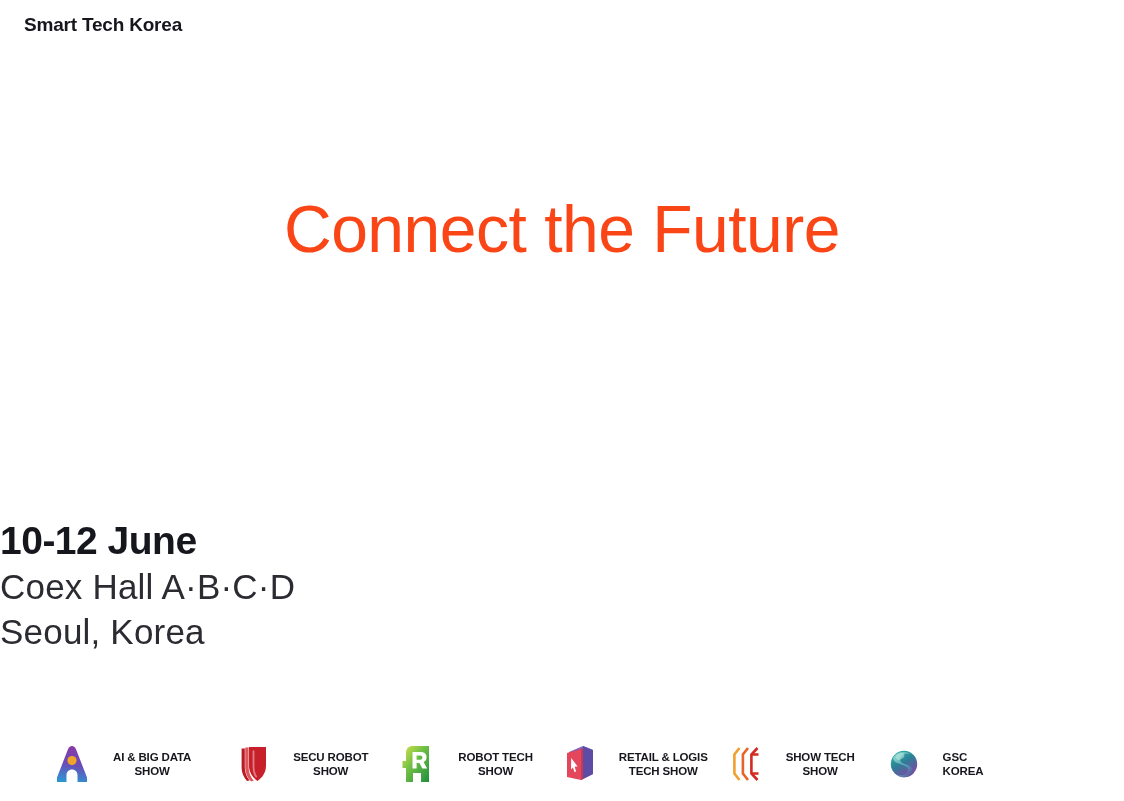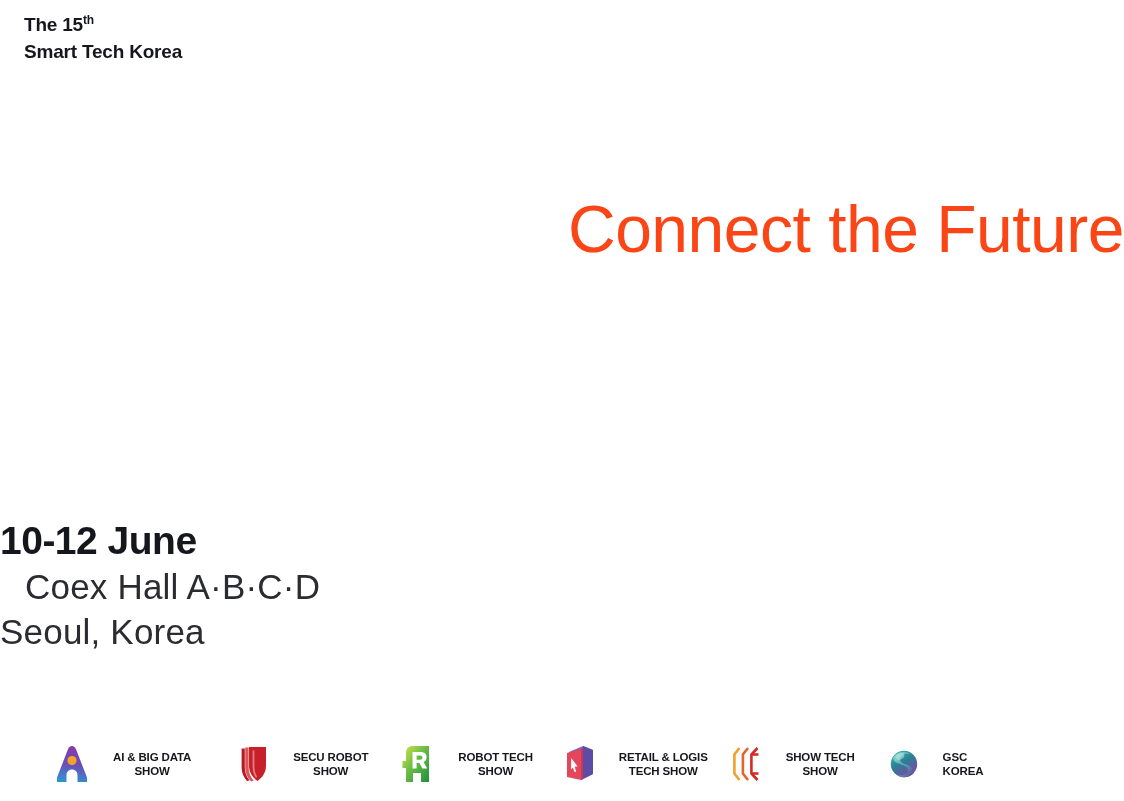--- a/index.html
+++ b/index.html
@@ -39,21 +39,21 @@
   }
   #edition-line1 { display: block; white-space: nowrap; }
   #edition-line2 { display: block; white-space: nowrap; }
 
   
   #tagline {
     position: absolute;
     left: 0;
     right: 0;
     top: 196px;
-    text-align: right;
+    text-align: center;
     font-size: 66px;
     font-weight: normal;
     letter-spacing: -0.5px;
     line-height: 1;
   }
 
   
   #logo-lockup {
     position: absolute;
     left: 148px;
@@ -78,21 +78,20 @@
     font-weight: bold;
     letter-spacing: -0.5px;
     line-height: 1.2;
   }
   #event-venue {
     font-size: 35px;
     font-weight: normal;
     letter-spacing: 0.2px;
     line-height: 1.28;
     color: #2b2b32;
-    padding-left: 25px;
   }
   #event-city {
     font-size: 35px;
     font-weight: normal;
     letter-spacing: 0.2px;
     line-height: 1.28;
     color: #2b2b32;
   }
 
   
@@ -137,21 +136,20 @@
   .spacer-3 { width: 32px; }
   .spacer-4 { width: 24px; }
   .spacer-5 { width: 34px; }
 </style>
 </head>
 <body>
 
 <div id="poster">
 
   <div id="edition-block">
-    <span id="edition-line1"><span>The 15</span><span class="sup">th</span></span>
     <span id="edition-line2">Smart Tech Korea</span>
   </div>
 
   <div id="tagline" style="color: rgb(250, 70, 22);">Connect the Future</div>
 
 
   <div id="event-info">
     <div id="event-date">10-12 June</div>
     <div id="event-venue">Coex Hall A·B·C·D</div>
     <div id="event-city">Seoul, Korea</div>

